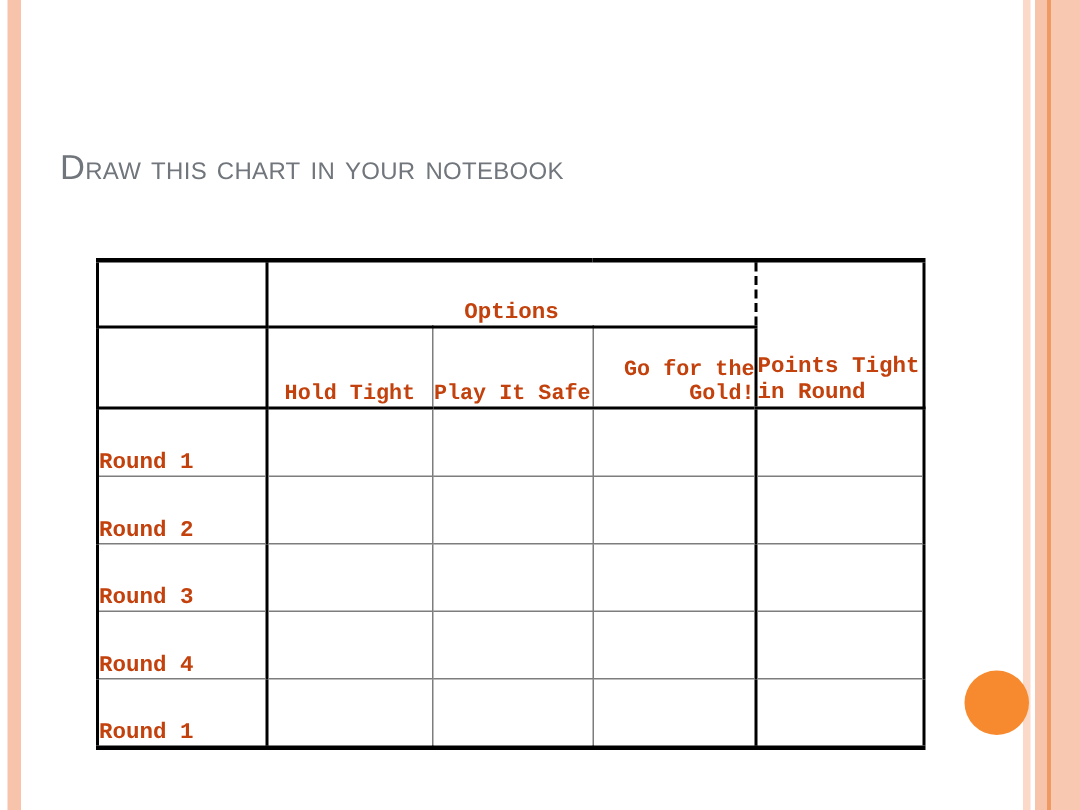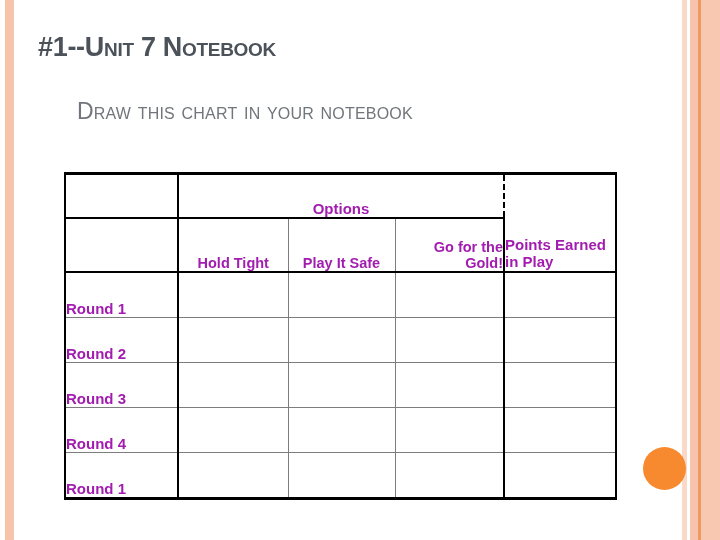--- a/index.html
+++ b/index.html
@@ -60,36 +60,35 @@
   .slide-subtitle {
     position: absolute;
     left: 40px;
     top: 98px;
     font-size: 23px;
     font-weight: normal;
     color: #71767c;
     font-variant: small-caps;
     letter-spacing: 0.2px;
     white-space: nowrap;
-    margin-left: 37px;
   }
 
   
   .chart-wrap {
     position: absolute;
     left: 64px;
     top: 172px;
     width: 551px;
   }
   table.chart {
     border-collapse: collapse;
     table-layout: fixed;
     width: 551px;
-    font-family: Liberation Sans, sans-serif;
-    color: #a21caf;
+    font-family: Liberation Mono, monospace;
+    color: #c2410c;
   }
   table.chart td {
     border: 1px solid #7d7d7d;
     padding: 0;
     vertical-align: bottom;
   }
 
   
   table.chart { border-top: 3px solid #000; border-bottom: 3px solid #000; }
   table.chart tr td:first-child { border-left: 2px solid #000; }
@@ -159,39 +158,38 @@
 <div id="slide">
 
   <div class="stripe stripe-left-1"></div>
   <div class="stripe stripe-right-1"></div>
   <div class="stripe stripe-right-2"></div>
   <div class="stripe stripe-right-3"></div>
   <div class="stripe stripe-right-4"></div>
 
   <div class="dot"></div>
 
-  <div class="slide-title">#1--Unit 7 Notebook</div>
 
   <div class="slide-subtitle">Draw this chart in your notebook</div>
 
   <div class="chart-wrap">
     <table class="chart">
       <colgroup>
         <col class="c-label">
         <col class="c-opt1">
         <col class="c-opt2">
         <col class="c-opt3">
         <col class="c-points">
       </colgroup>
       <tbody>
 
         <tr>
           <td class="corner-blank"></td>
           <td class="opt-head first-opt" colspan="3">Options</td>
-          <td class="points-head" rowspan="2">Points Earned in Play</td>
+          <td class="points-head" rowspan="2">Points Tight in Round</td>
         </tr>
 
         <tr>
           <td class="corner-blank"></td>
           <td class="sub-head center">Hold Tight</td>
           <td class="sub-head center">Play It Safe</td>
           <td class="sub-head left">Go for the Gold!</td>
         </tr>
 
         <tr>

